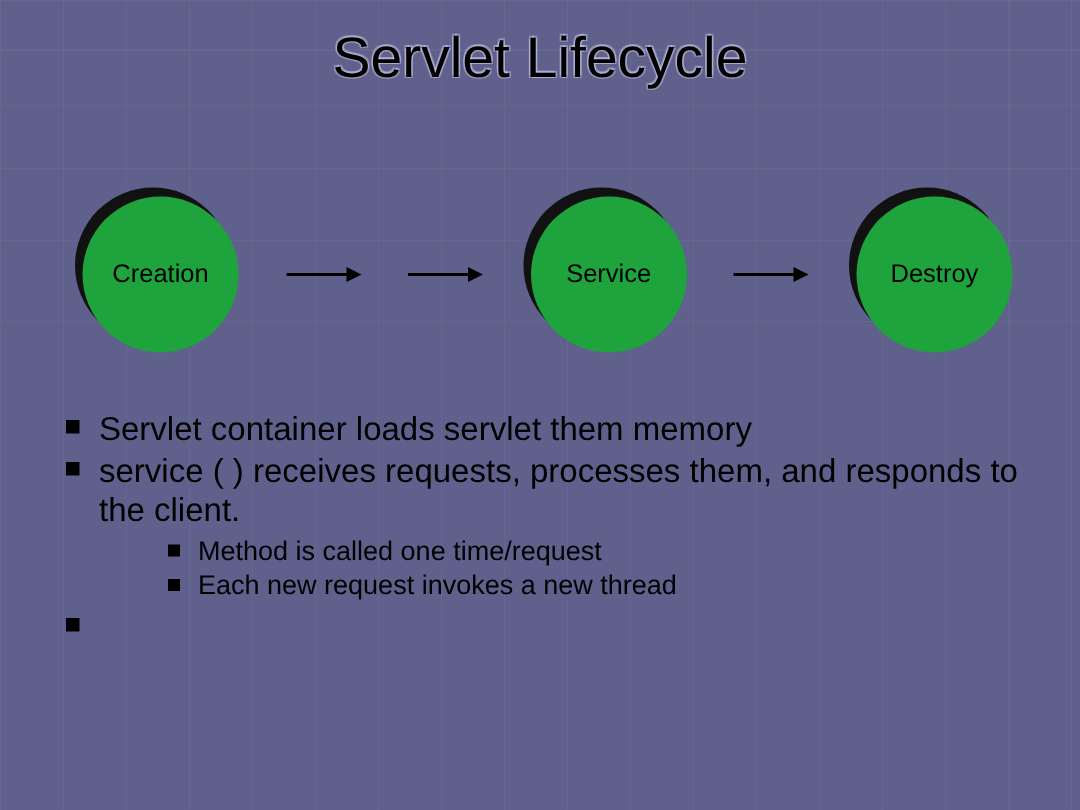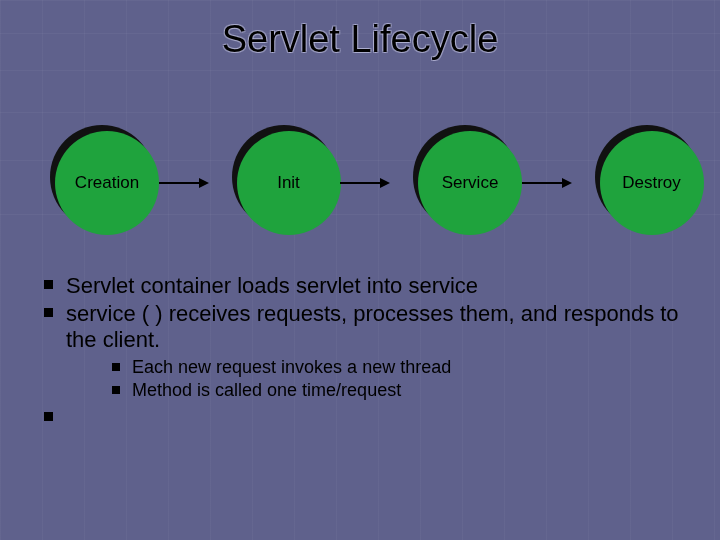--- a/index.html
+++ b/index.html
@@ -179,26 +179,20 @@
       <div class="node">
         <span>Creation</span>
       </div>
     </div>
 
     <div class="arrow">
       <div class="line"></div>
         <div class="head"></div>
     </div>
 
-    <div class="node-shadow">
-      <div class="shadow"></div>
-      <div class="node">
-        <span>Init</span>
-      </div>
-    </div>
 
     <div class="arrow">
       <div class="line"></div>
         <div class="head"></div>
     </div>
 
     <div class="node-shadow">
       <div class="shadow"></div>
       <div class="node">
         <span>Service</span>
@@ -215,33 +209,33 @@
       <div class="node">
         <span>Destroy</span>
       </div>
     </div>
   </div>
 
   <div class="bullets">
     <ul>
       <li>
         <span class="sq"></span>
-        <span>Servlet container loads servlet into service</span>
+        <span>Servlet container loads servlet them memory</span>
       </li>
       <li>
         <span class="sq"></span>
         <span>service ( ) receives requests, processes them, and responds to the client.</span>
         <ul class="sub">
           <li>
             <span class="sq"></span>
-            <span>Each new request invokes a new thread</span>
+            <span>Method is called one time/request</span>
           </li>
           <li>
             <span class="sq"></span>
-            <span>Method is called one time/request</span>
+            <span>Each new request invokes a new thread</span>
           </li>
         </ul>
       </li>
       <li>
         <span class="sq"></span>
       </li>
     </ul>
   </div>
 
 </div>

